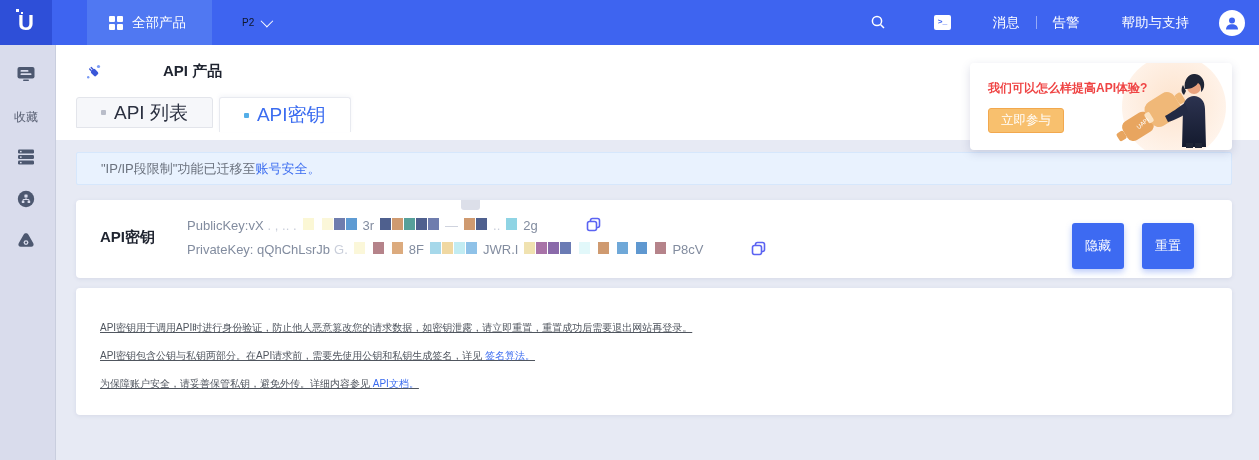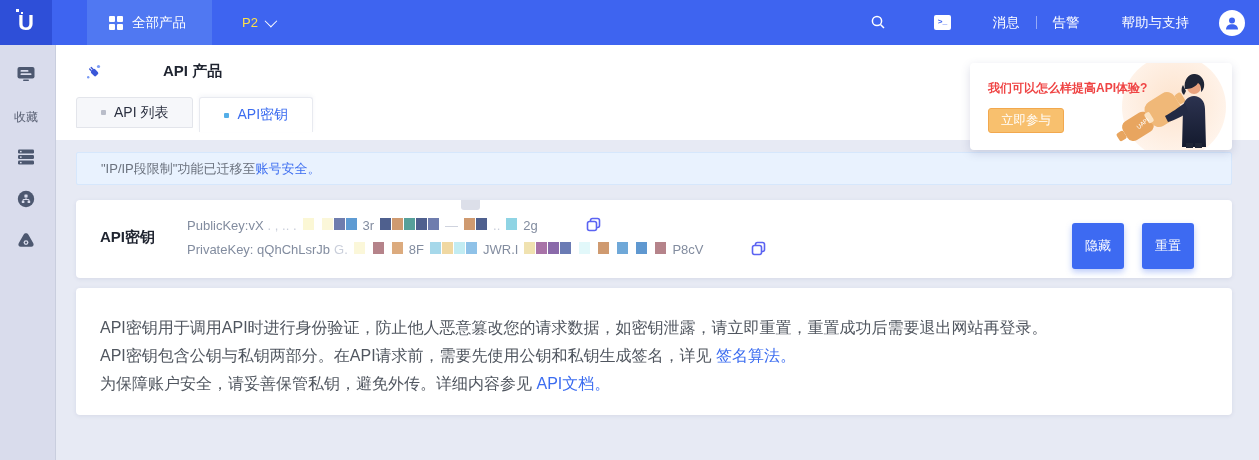--- a/index.html
+++ b/index.html
@@ -12,42 +12,42 @@
   .logo-box { width:52px; height:45px; background:#2e4fd8; display:flex; align-items:center; justify-content:center; position:relative; cursor:pointer; }
   .logo-u { color:#fff; font-size:22px; font-weight:bold; letter-spacing:0; }
   .logo-px, .logo-px2 { position:absolute; background:#fff; }
   .logo-px { width:3px; height:3px; left:16px; top:9px; }
   .logo-px2 { width:2px; height:2px; left:21px; top:12px; }
   .ap-section { background:#5078f2; display:flex; align-items:center; gap:9px; padding:0 26px 0 22px; cursor:pointer;margin-left:35px; }
   .grid-icon { width:14px; height:14px; display:grid; grid-template-columns:6px 6px; grid-template-rows:6px 6px; gap:2px; }
   .grid-icon i { background:#fff; border-radius:1px; }
   .ap-label { color:#fff; font-size:13.5px; }
   .proj-section { display:flex; align-items:center; gap:7px; padding:0 20px 0 30px; cursor:pointer; }
-  .proj-label { color:#fde047; font-size:13px; }
+  .proj-label { color:#0f172a; font-size:10px; }
   .chev { width:9px; height:9px; border-right:1.5px solid #fff; border-bottom:1.5px solid #fff; transform:rotate(45deg) translateY(-2px); }
   .tb-spacer { flex:1; }
   .tb-right { display:flex; align-items:center; gap:0; padding-right:14px; }
   .tb-icon { width:36px; height:45px; display:flex; align-items:center; justify-content:center; cursor:pointer; }
   .console-glyph { width:17px; height:15px; background:#fff; border-radius:2px; color:#3e64f0; font-size:8px; font-weight:bold; line-height:13px; text-align:center; font-family:"Liberation Mono","DejaVu Sans Mono",monospace; }
   .tb-link { color:#fff; font-size:13.5px; padding:0 16px; cursor:pointer; white-space:nowrap; }
   .tb-divider { width:1px; height:13px; background:rgba(255,255,255,.45); }
   .avatar { width:26px; height:26px; border-radius:50%; background:#fff; margin-left:14px; display:flex; align-items:center; justify-content:center; cursor:pointer; }
 
   
   .sidebar { position:absolute; left:0; top:45px; width:56px; height:415px; background:#d9dcec; border-right:1px solid #c9cede; z-index:20; }
   .sb-item { width:52px; height:42px; display:flex; align-items:center; justify-content:center; cursor:pointer; }
   .sb-item.first { margin-top:8px; }
   .sb-label { width:52px; text-align:center; color:#5a6174; font-size:12px; margin:14px 0 10px; }
 
   
   .content-head { position:absolute; left:52px; top:45px; width:1207px; height:95px; background:#fff; z-index:1; }
   .page-title-row { position:absolute; left:84px; top:62px; display:flex; align-items:center; gap:12px; z-index:5; }
   .page-title { font-size:15px; font-weight:bold; color:#1f2430;margin-left:48px; }
   .tabs { position:absolute; left:76px; top:97px; display:flex; gap:6px; z-index:5; }
-  .tab { height:31px; padding:12px 24px; display:flex; align-items:center; gap:8px; font-size:14px; border-radius:3px 3px 0 0; cursor:pointer; }
+  .tab { height:31px; padding:12px 24px; display:flex; align-items:center; gap:8px; font-size:19px; border-radius:3px 3px 0 0; cursor:pointer; }
   .tab.inactive { background:#f6f7fa; border:1px solid #e3e5eb; color:#2b3040; }
   .tab.active { background:#fff; border:1px solid #e8eaf0; border-bottom:none; color:#3b6cf0; height:35px; box-shadow:0 -2px 4px rgba(90,100,150,.06); }
   .tab-bullet { width:5px; height:5px; border-radius:1px; }
   .tab.inactive .tab-bullet { background:#b9bdc9; }
   .tab.active .tab-bullet { background:#54aee8; }
 
   
   .promo { position:absolute; left:970px; top:63px; width:262px; height:87px; background:#fff; border-radius:4px; box-shadow:0 3px 10px rgba(60,70,130,.18); z-index:25; overflow:hidden; }
   .promo-title { position:absolute; left:18px; top:17px; font-size:12px; font-weight:bold; color:#ef4444; z-index:2; }
   .promo-btn { position:absolute; left:18px; top:45px; width:76px; height:25px; background:#f8c06e; border:1px solid #f2a84e; border-radius:3px; color:#fff; font-size:12.5px; display:flex; align-items:center; justify-content:center; cursor:pointer; z-index:2; }
@@ -67,21 +67,21 @@
   .kfrag { color:#828c9f; margin:0 2px; }
   .kfaint { color:#c9ceda; margin:0 2px; }
   .blocks { display:inline-flex; gap:1px; margin:0 4px; align-self:center; }
   .blocks i { width:11px; height:12px; display:inline-block; }
   .copy-btn { margin-left:10px; cursor:pointer; display:inline-flex; align-items:center; }
   .key-actions { position:absolute; right:38px; top:23px; display:flex; gap:18px; }
   .btn-blue { width:52px; height:46px; background:#3d6af2; color:#fff; font-size:13px; border:none; border-radius:3px; cursor:pointer; box-shadow:0 3px 6px rgba(61,106,242,.35); display:flex; align-items:center; justify-content:center; }
 
   
   .info-card { top:288px; height:127px; padding:26px 24px 0; }
-  .info-line { font-size:16px; color:#50565f; line-height:28px; }
+  .info-line { font-size:10px; color:#50565f; line-height:28px;text-decoration:underline; }
 
   svg { display:block; }
 </style>
 </head>
 <body>
 
 <div id="app">
 
   <header class="topbar">
     <div class="logo-box">

